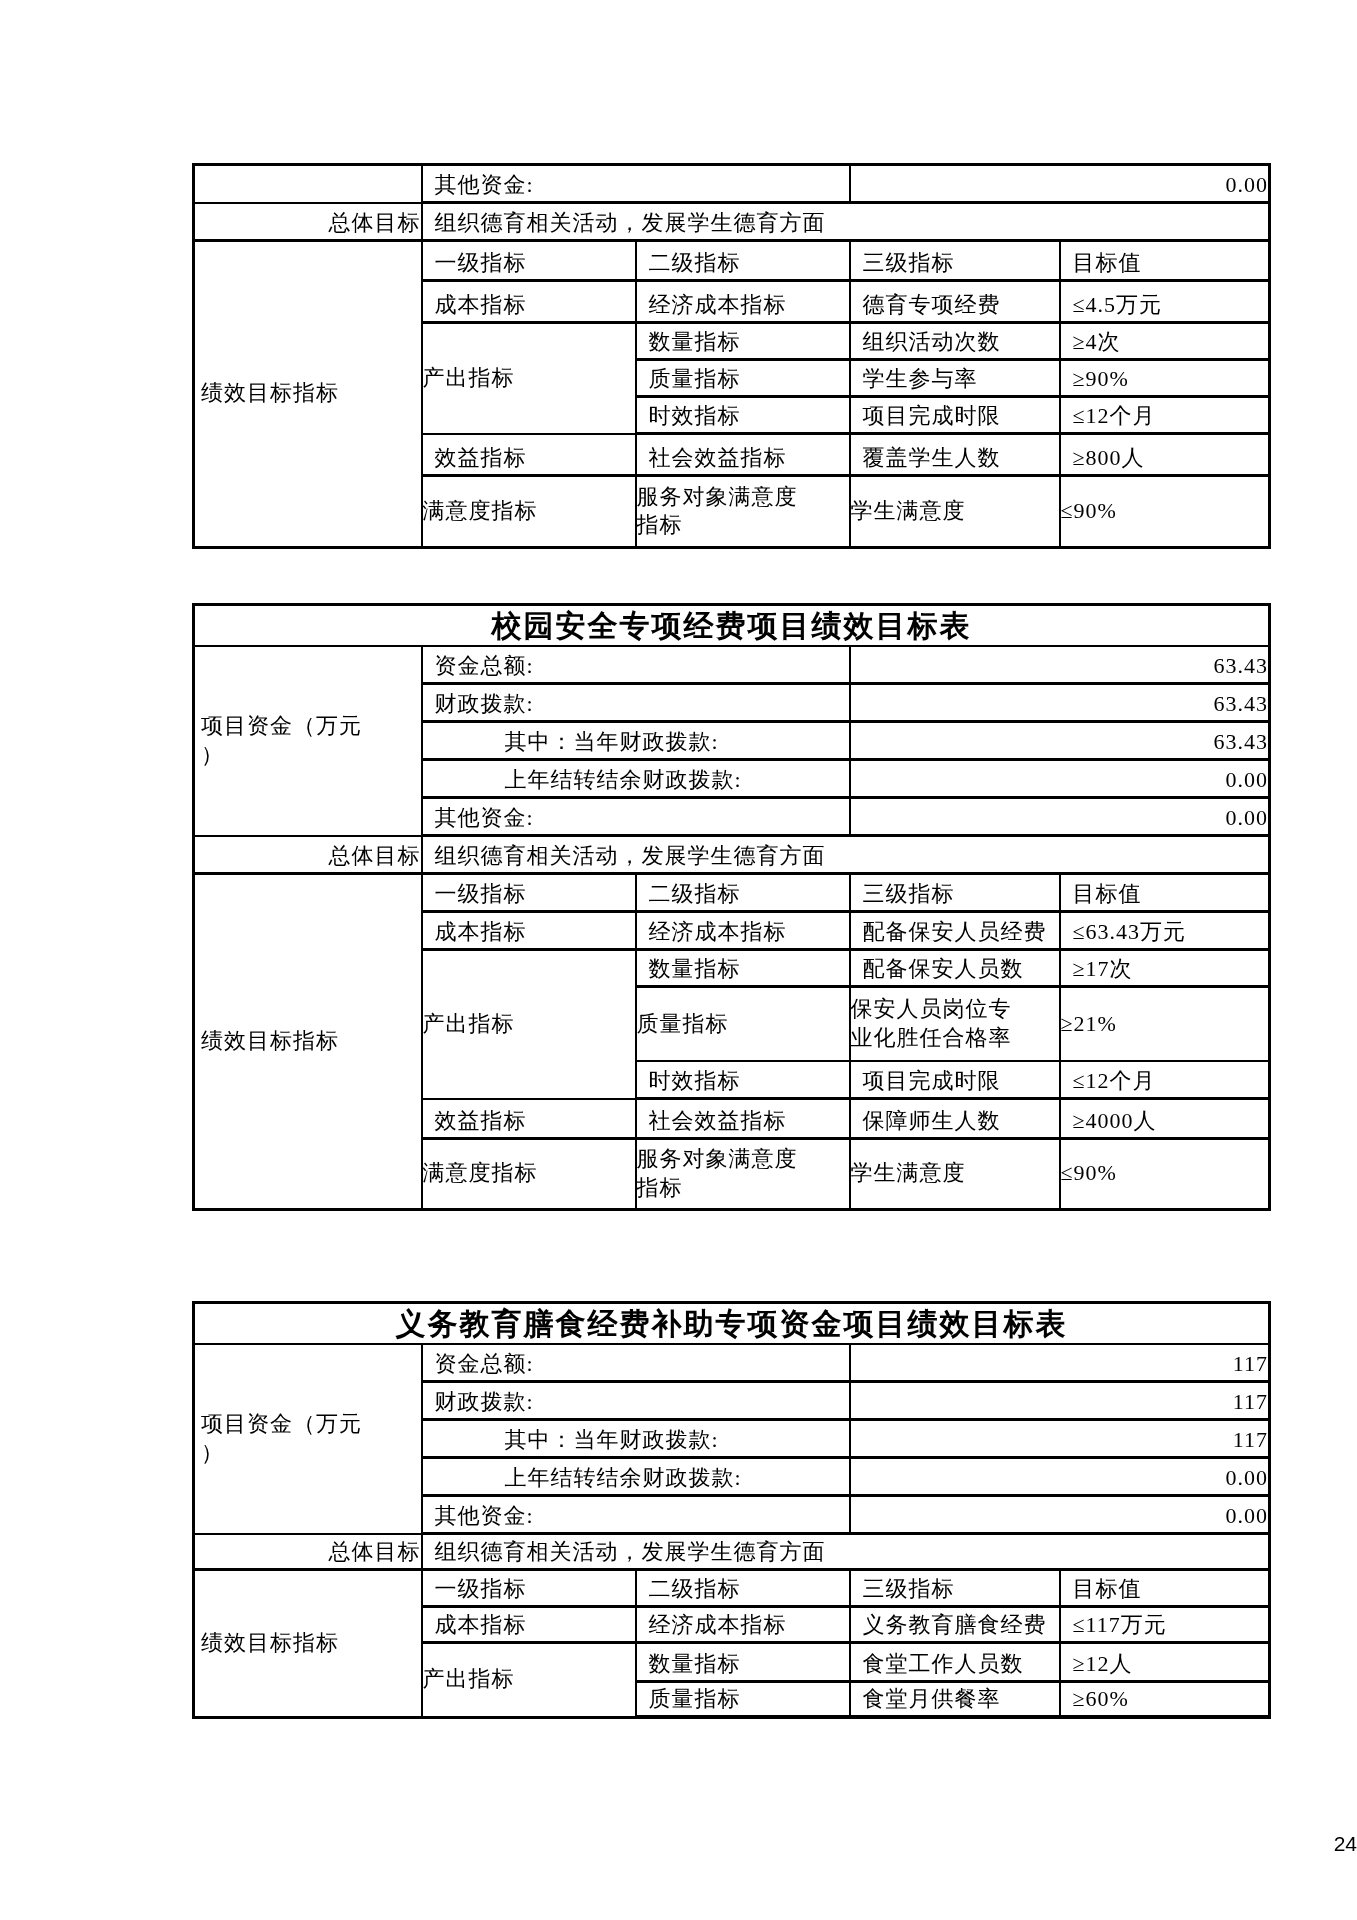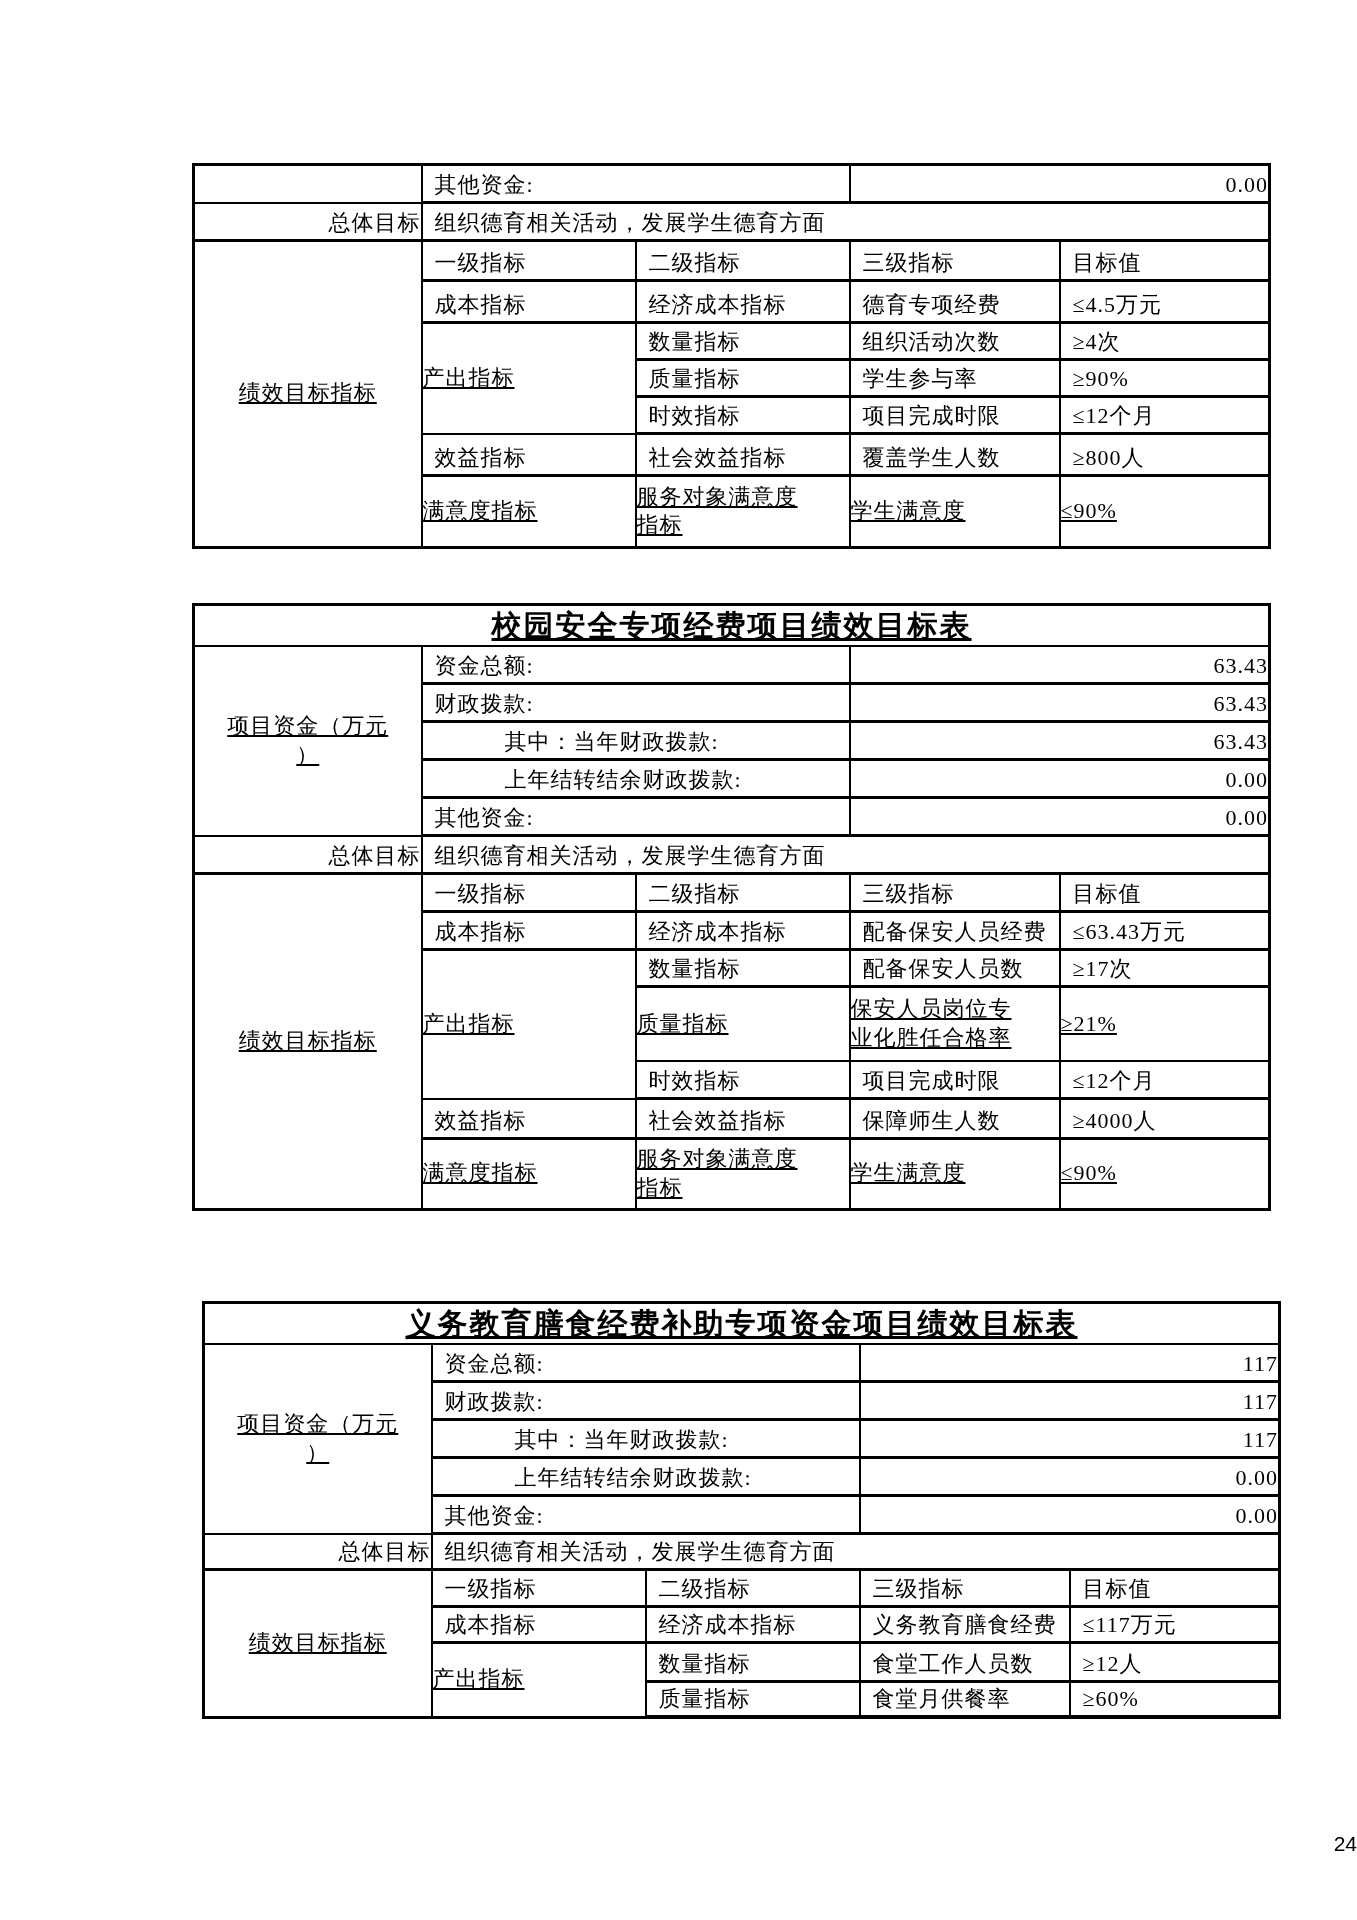--- a/index.html
+++ b/index.html
@@ -5,52 +5,52 @@
   html,body{margin:0;padding:0;background:#ffffff;}
   body{
     width:1357px;height:1920px;position:relative;overflow:hidden;
     font-family:"Liberation Serif","DejaVu Serif",serif;
     color:#000;
   }
   .sheet{position:absolute;left:192px;top:163px;width:1076px;}
   table.tbl{
     border-collapse:collapse;table-layout:fixed;width:1076px;
     border:3px solid #000;
-    font-size:22px;letter-spacing:1px;line-height:1.3;text-decoration:underline;
+    font-size:22px;letter-spacing:1px;line-height:1.3;
   }
   table.tbl td{border:2px solid #000;padding:0;overflow:hidden;word-break:break-all;}
   col.w1{width:228px;} col.w2{width:214px;} col.w3{width:214px;}
   col.w4{width:210px;} col.w5{width:210px;}
 
   
   td.ub{vertical-align:bottom;padding:2px 0 5px 0;}
   span.u{
     display:inline-block;width:100%;box-sizing:border-box;
     border-bottom:1.5px solid #000;padding:0 0 1px 12px;text-align:left;
   }
   span.u.ctr{text-align:right;padding-left:16px;}
   span.u.ind{text-indent:70px;}
 
   
   td.mid{vertical-align:middle;white-space:pre-line;padding:2px 8px 2px 12px;text-align:left;}
-  td.mid.ca{text-align:center;padding:2px 6px;}
+  td.mid.ca{text-align:left;padding:2px 6px;}
   td.tcc{text-align:center;}
 
   td.titleCell{
     vertical-align:bottom;text-align:center;
     font-weight:bold;font-size:30px;letter-spacing:2px;
     padding:2px 0 4px 0;border-bottom-width:3px;
   }
 
   tr.h36{height:36px;} tr.h37{height:37px;} tr.h38{height:38px;}
   tr.h39{height:39px;} tr.h40{height:40px;} tr.h42{height:42px;}
   tr.h44{height:33px;} tr.h70{height:70px;} tr.h72{height:72px;} tr.h74{height:74px;}
 
   table.t2{margin-top:54px;}
-  table.t3{margin-top:90px;margin-left:10px;}
+  table.t3{margin-top:90px;}
 
   .pageno{
     position:absolute;left:0;right:0;top:1832px;text-align:right;
     font-family:"Liberation Sans","DejaVu Sans",sans-serif;font-size:21px;
   }
 </style>
 </head>
 <body>
 
 <div class="sheet">

